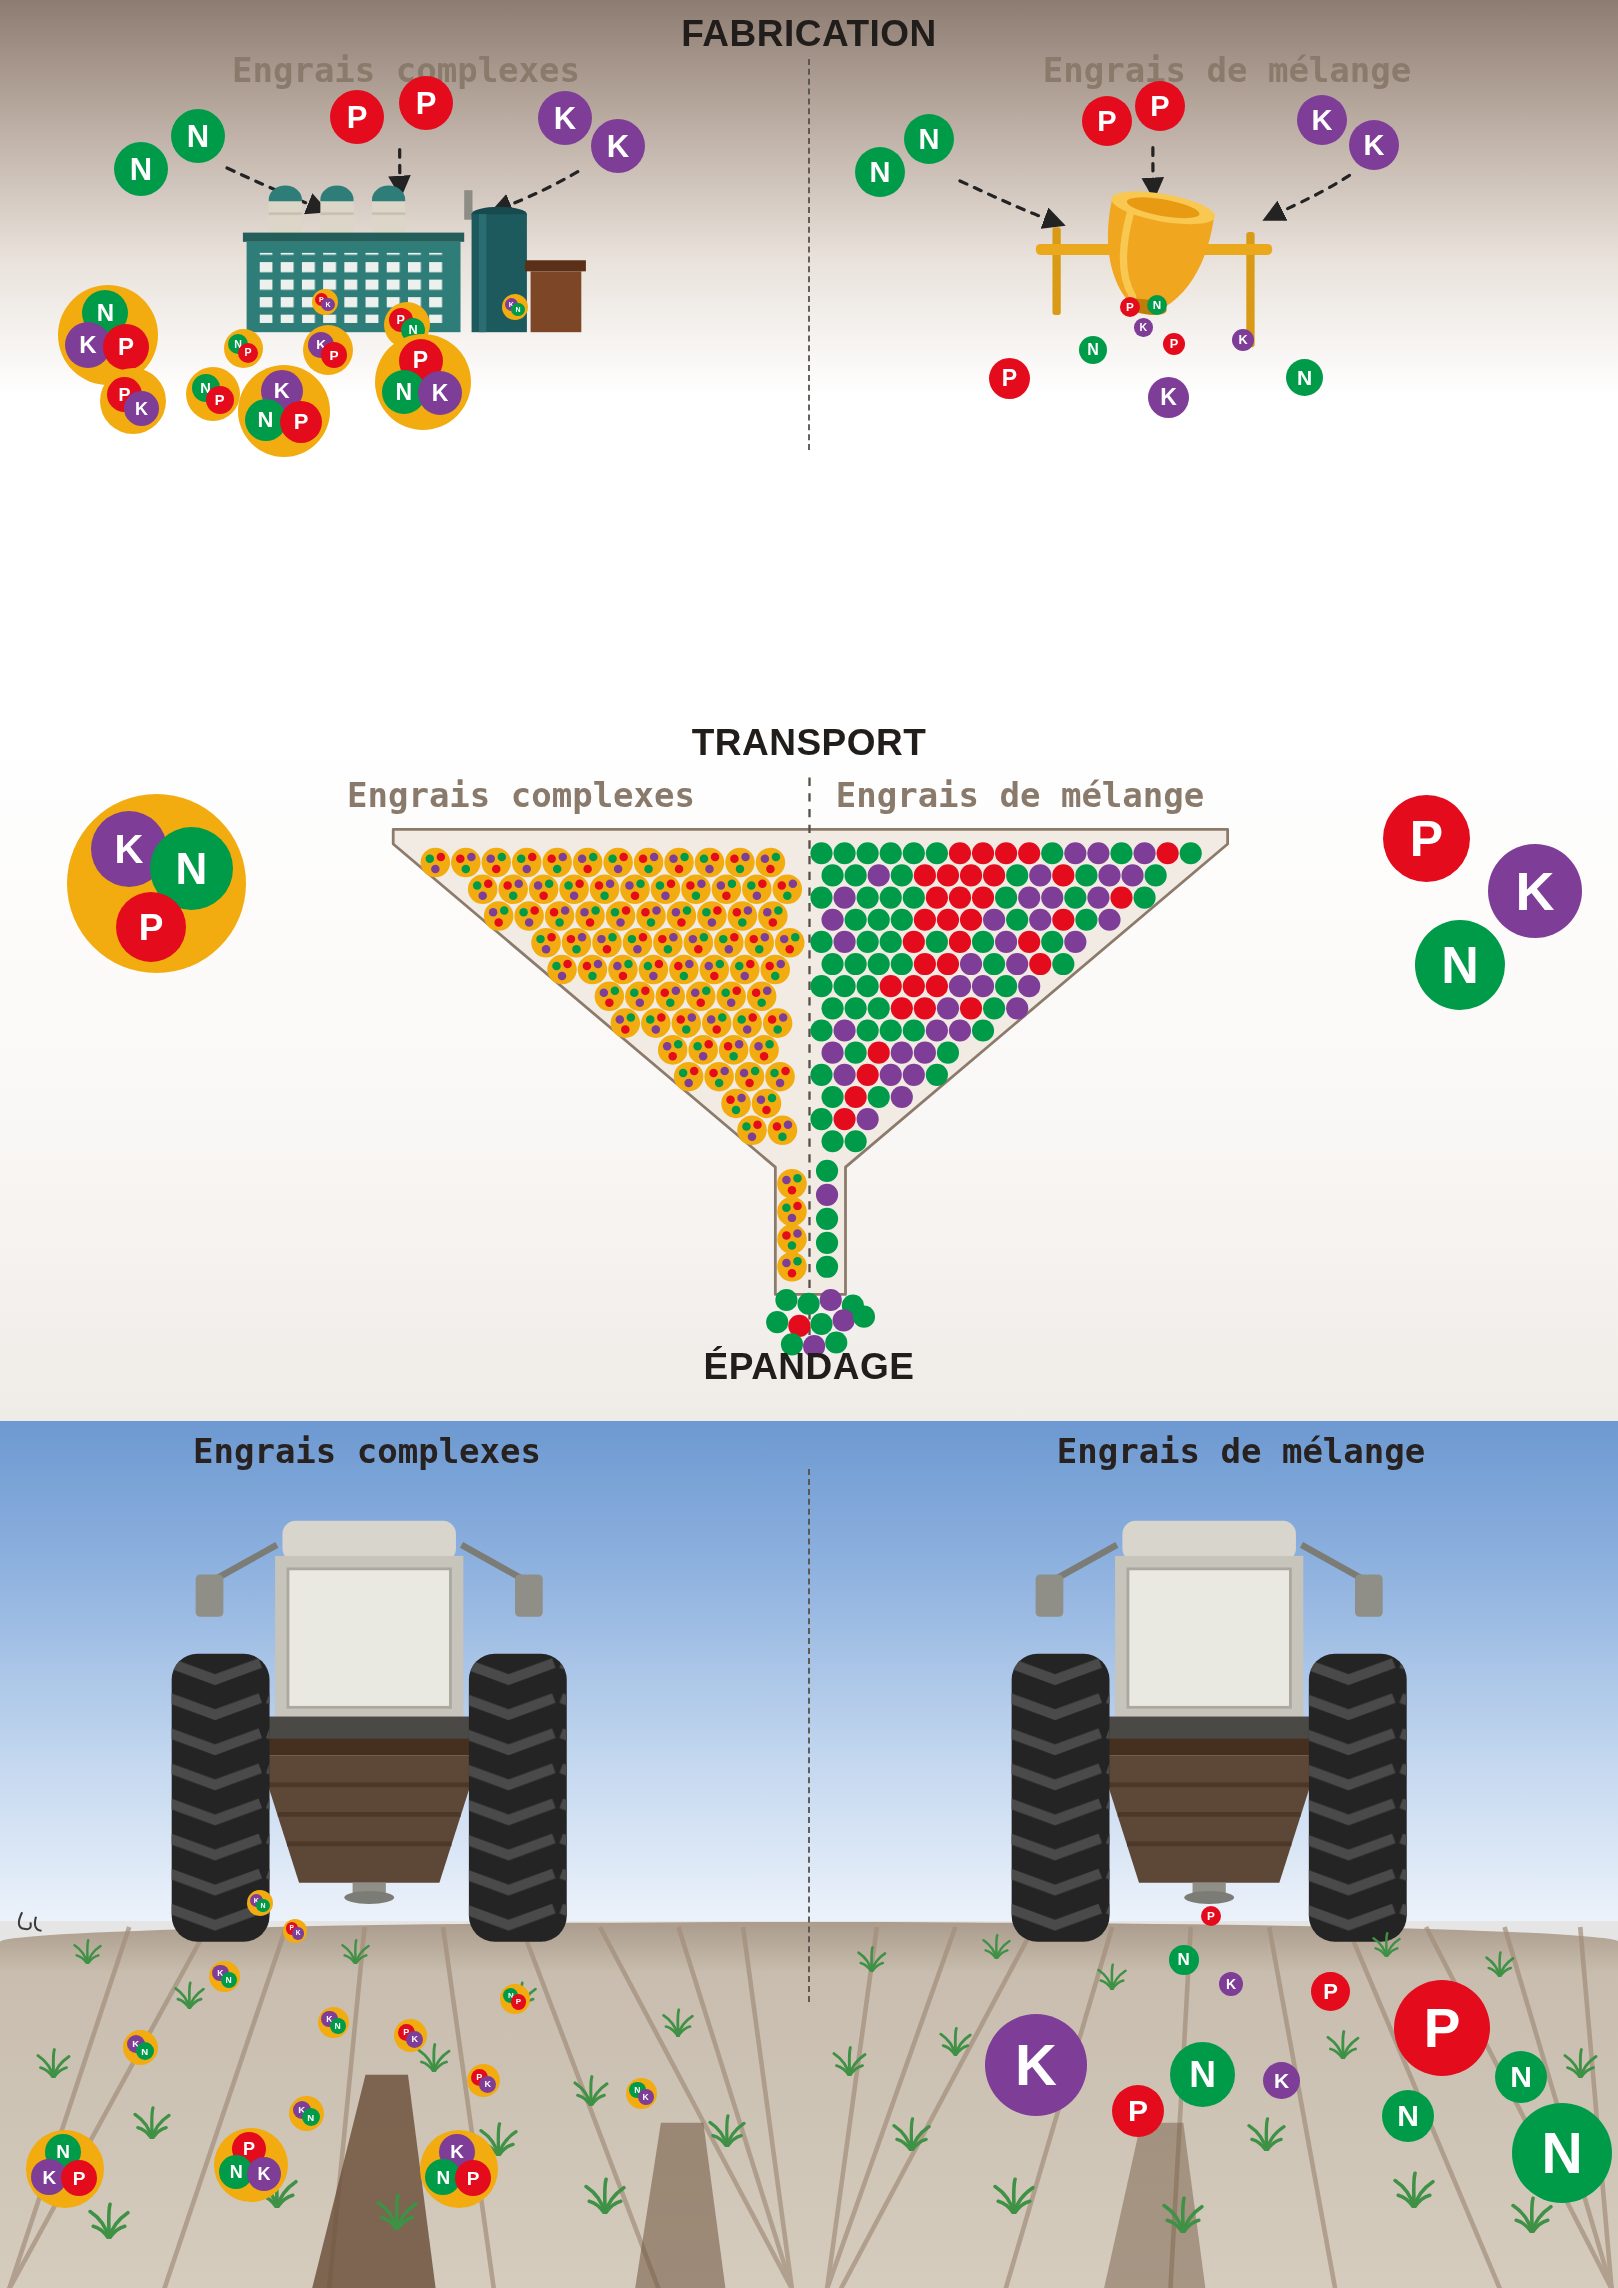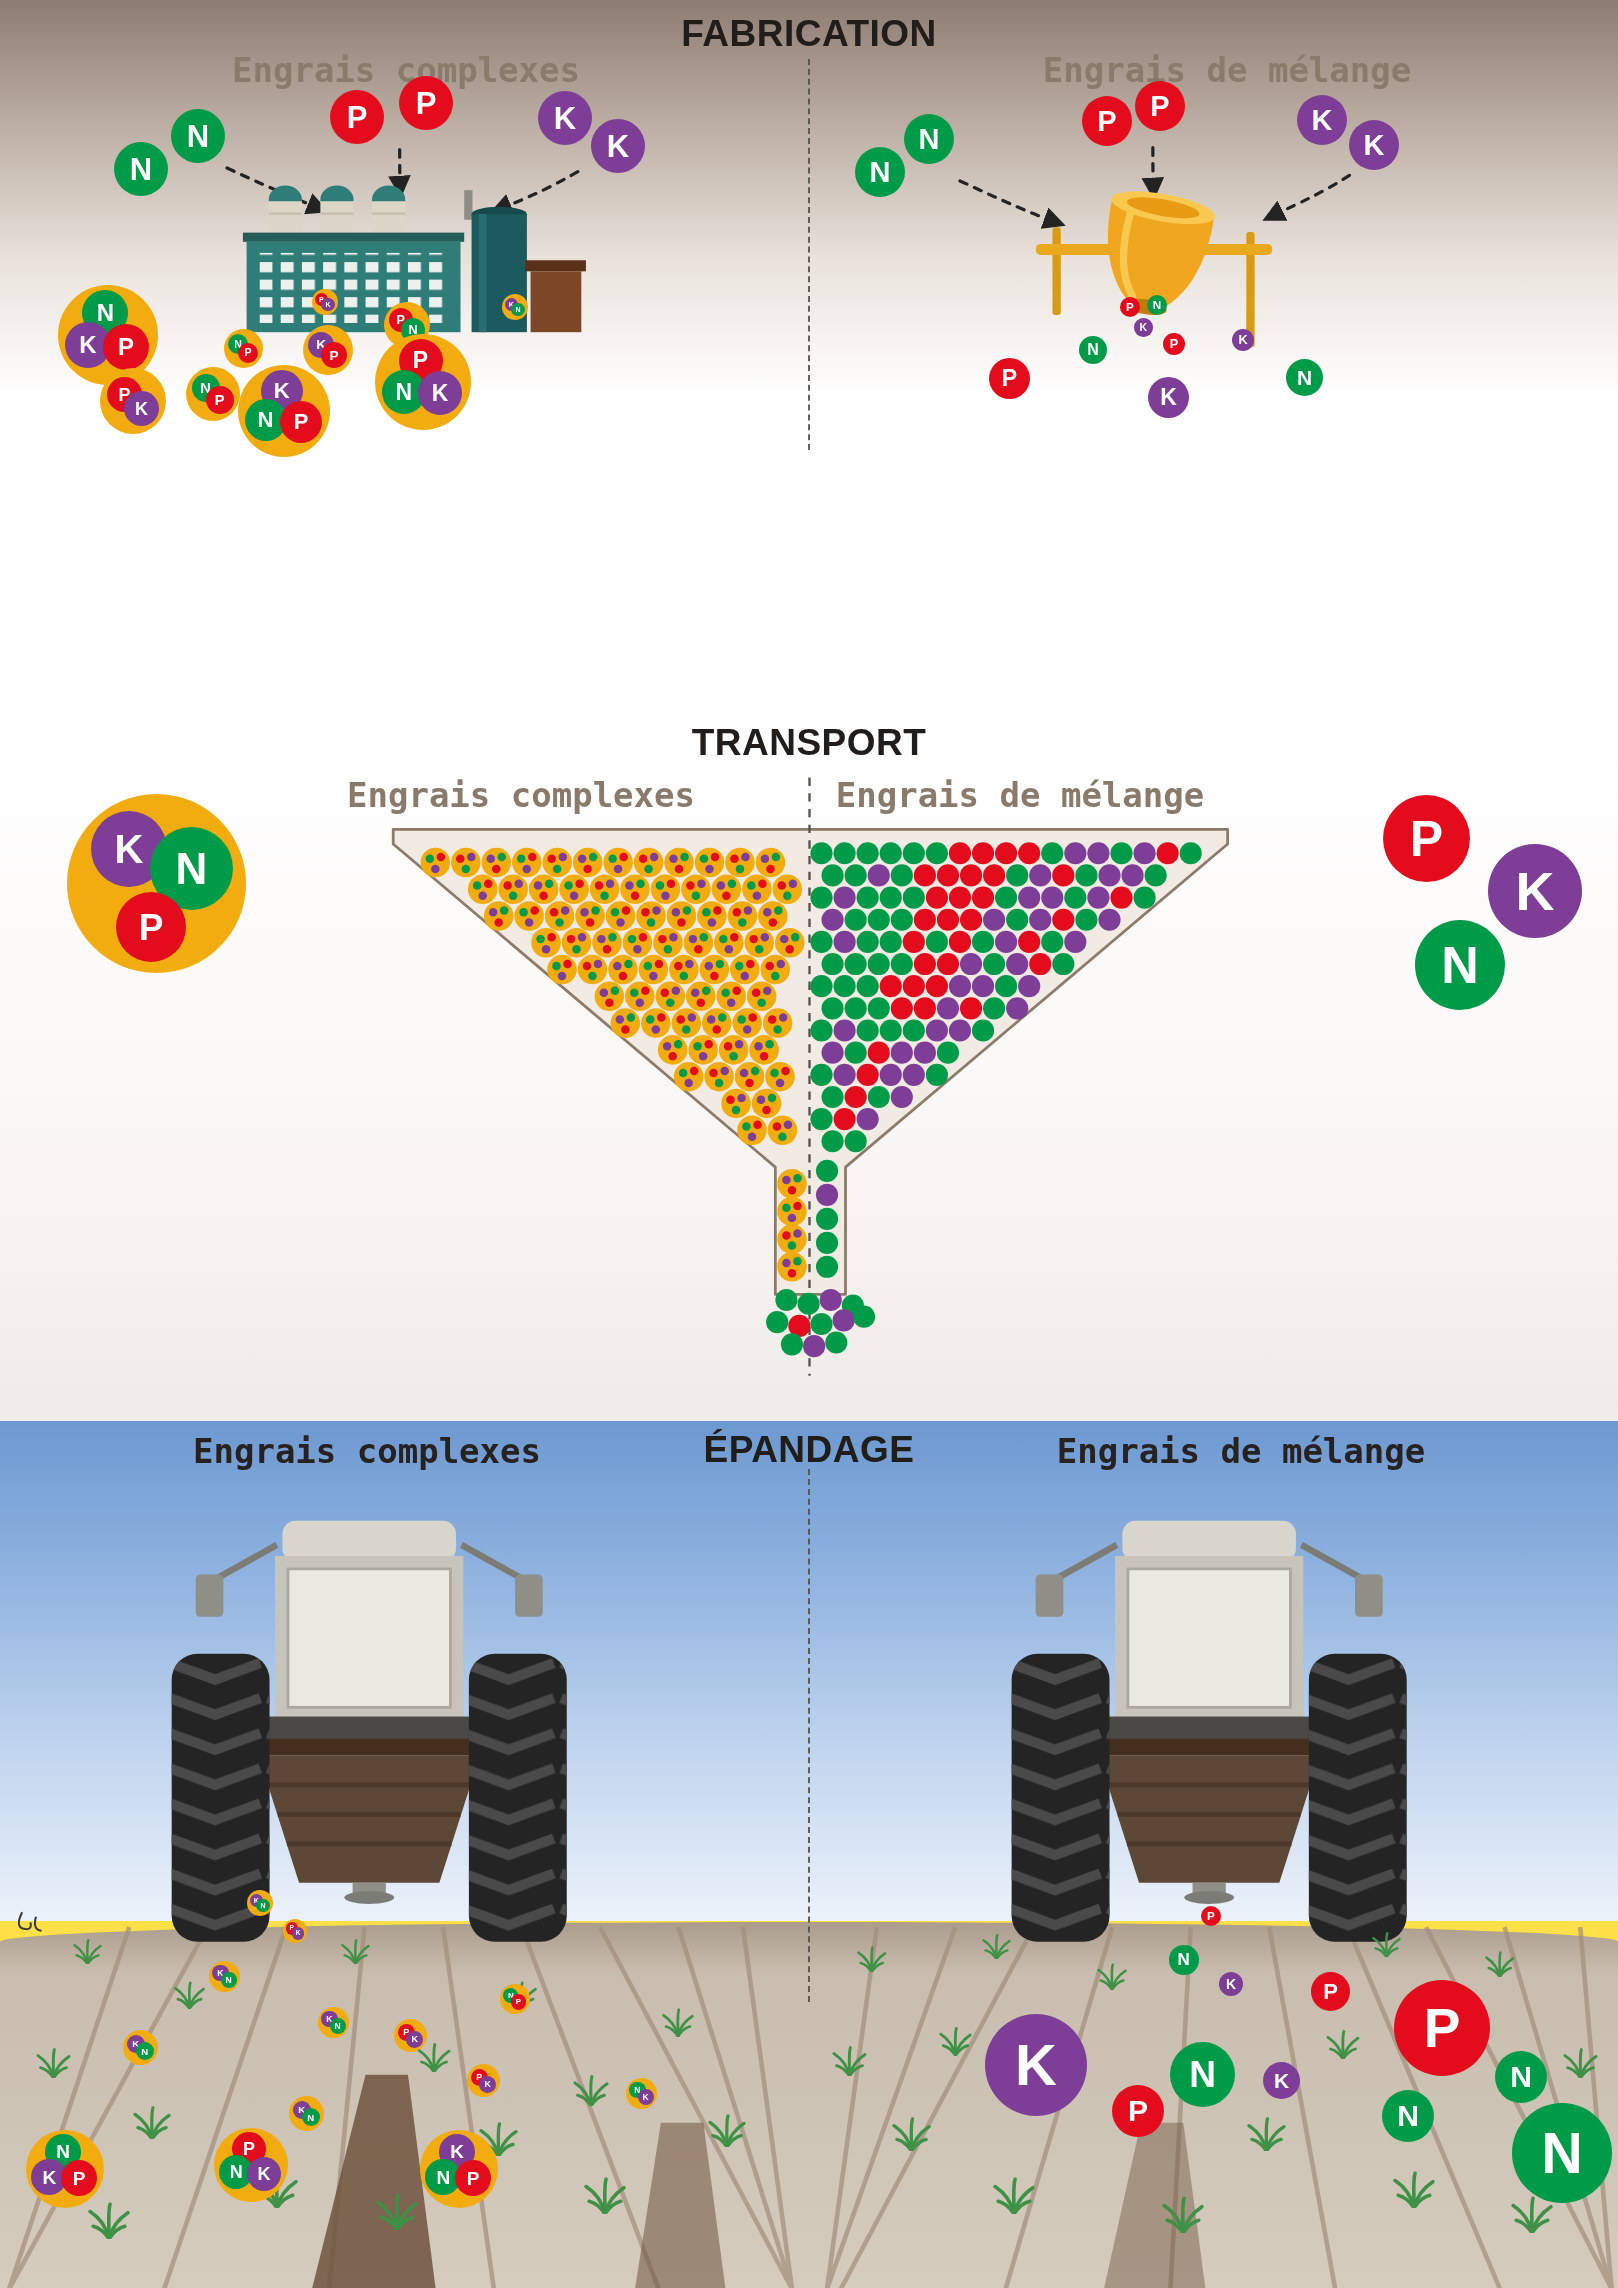--- a/index.html
+++ b/index.html
@@ -1,17 +1,17 @@
 <!DOCTYPE html>
 <html style="font-size:14.8px"><head>
 <meta charset="utf-8">
 <style>
   html,body{margin:0;padding:0}
   body{font-family:"Liberation Sans",sans-serif;background:#fff}
-  .page{position:relative;width:1619px;height:2289px;overflow:hidden;background:#fde047}
+  .page{position:relative;width:1619px;height:2289px;overflow:hidden;background:#e5e5e5}
   .abs{position:absolute}
   .bg-fab{left:0;top:0;width:1619px;height:720px;
     background:linear-gradient(180deg,#8d7c72 0%,#b9aaa0 16%,#e9e2db 36%,#ffffff 55%)}
   .bg-transport{left:0;top:720px;width:1619px;height:701px;
     background:linear-gradient(180deg,#ffffff 0%,#faf8f6 55%,#efebe7 100%)}
   .bg-sky{left:0;top:1421px;width:1619px;height:500px;
     background:linear-gradient(180deg,#6d99d1 0%,#8fb2df 30%,#c6d9f0 70%,#ecf2fa 100%)}
   .bg-field{left:0;top:1922px;width:1619px;height:367px;
     background:linear-gradient(180deg,#ab9c8c 0%,#c8bdae 14%,#d5ccbe 100%);
     border-top-left-radius:50% 20px;border-top-right-radius:50% 20px}
@@ -778,21 +778,21 @@
   </svg>
 
   <div class="sec-title" style="left:809px;top:13px">FABRICATION</div>
   <div class="col-label" style="left:406px;top:50px">Engrais complexes</div>
   <div class="col-label" style="left:1227px;top:50px">Engrais de mélange</div>
 
   <div class="sec-title" style="left:809px;top:722px">TRANSPORT</div>
   <div class="col-label" style="left:521px;top:775px">Engrais complexes</div>
   <div class="col-label" style="left:1020px;top:775px">Engrais de mélange</div>
 
-  <div class="sec-title" style="left:809px;top:1429px">ÉPANDAGE</div>
+  <div class="sec-title" style="left:809px;top:1346px">ÉPANDAGE</div>
   <div class="col-label dark" style="left:367px;top:1431px">Engrais complexes</div>
   <div class="col-label dark" style="left:1241px;top:1431px">Engrais de mélange</div>
 
   <div id="tuft-layer" class="abs" style="left:0;top:0;width:1619px;height:2289px">
       <div class="tuft" style="left: 73px; top: 1938px;"><svg width="29" height="26" viewBox="0 0 40 36" fill="none" stroke="#3f9146" stroke-width="3.4" stroke-linecap="round">
           <path d="M20 36 C17 22 8 14 2 10"></path>
           <path d="M20 36 C20 18 19 10 21 3"></path>
           <path d="M20 36 C23 22 32 15 38 11"></path>
           <path d="M20 36 C14 27 9 25 5 24"></path>
           <path d="M20 36 C26 27 31 25 35 24"></path>

